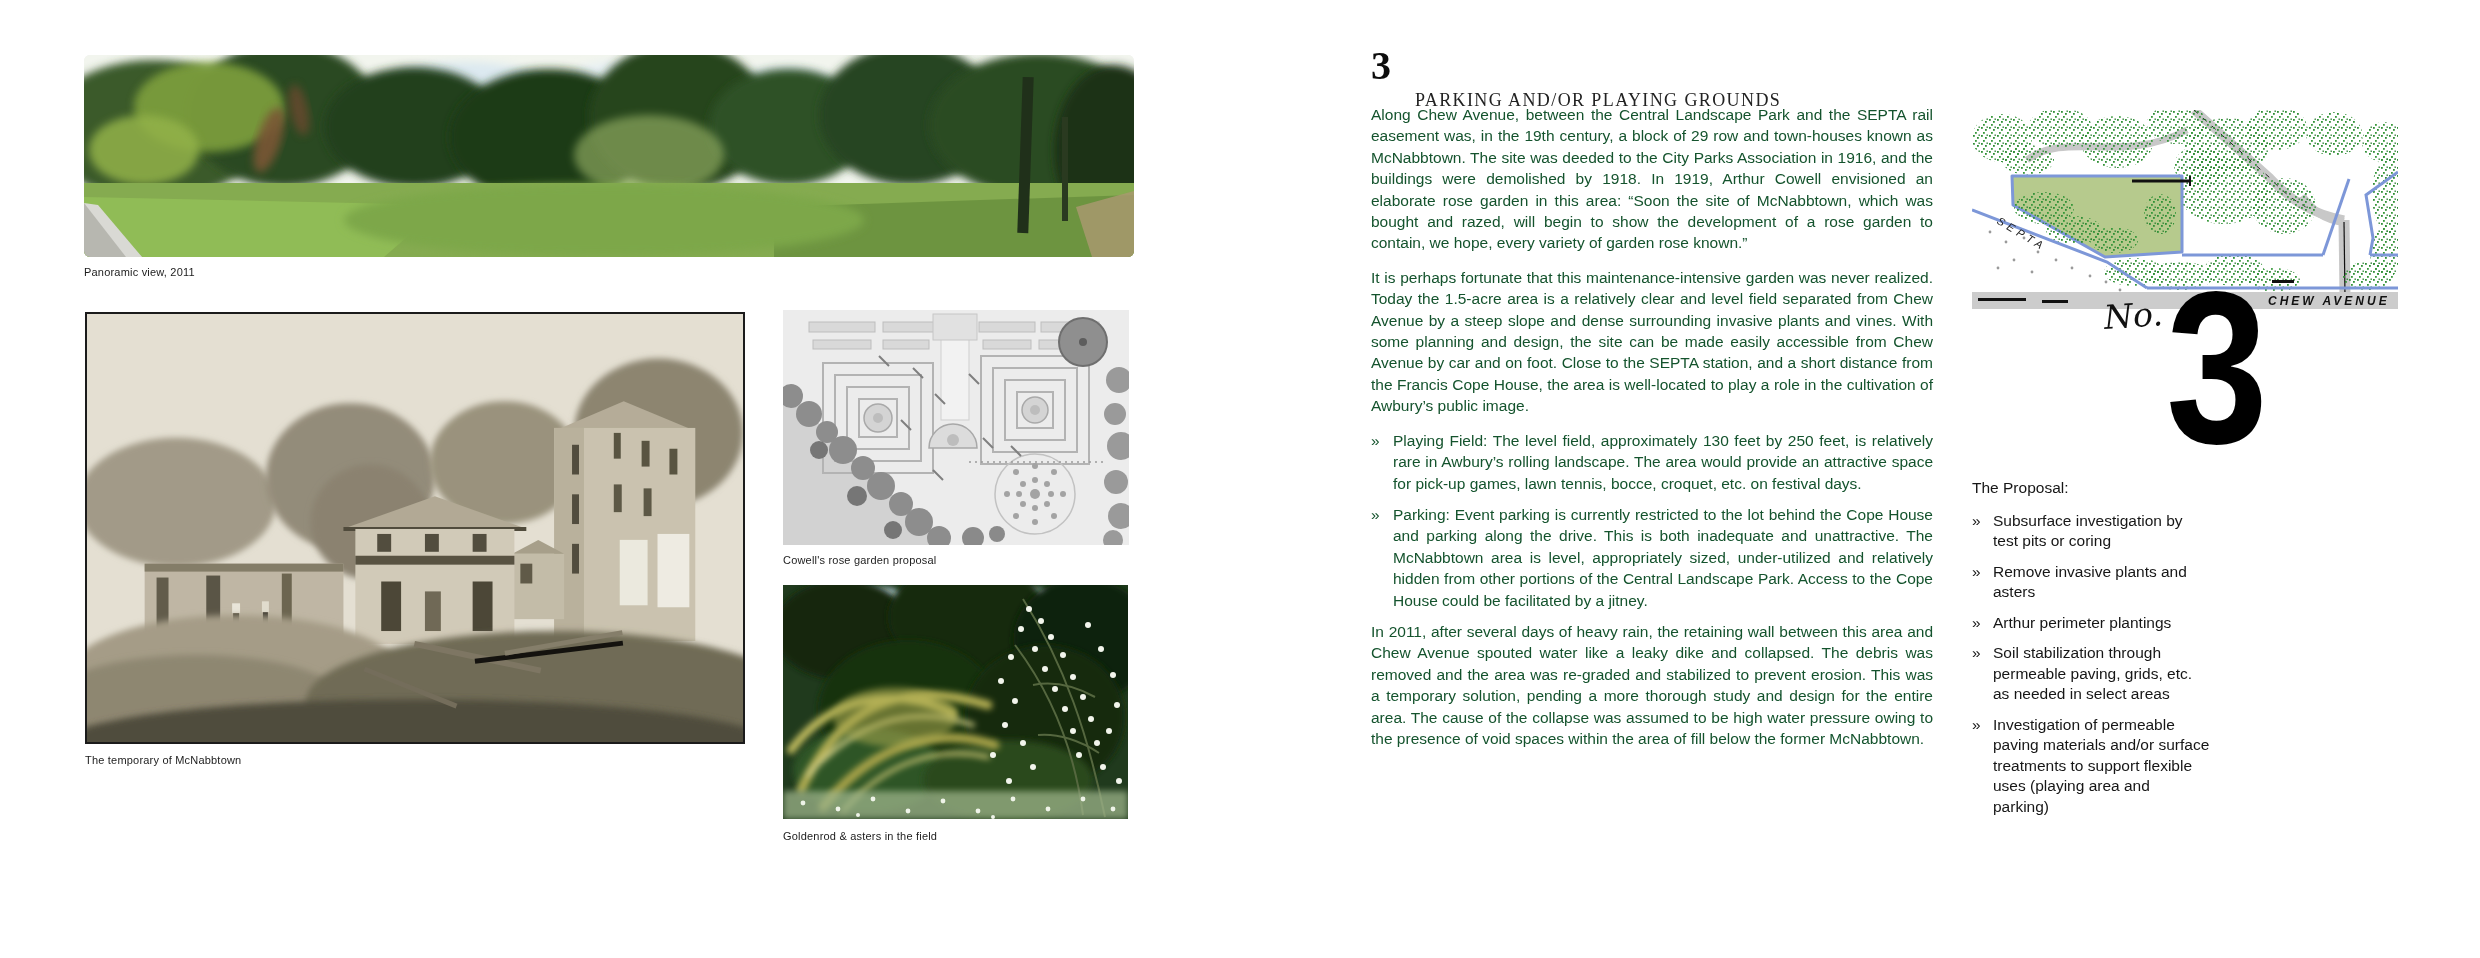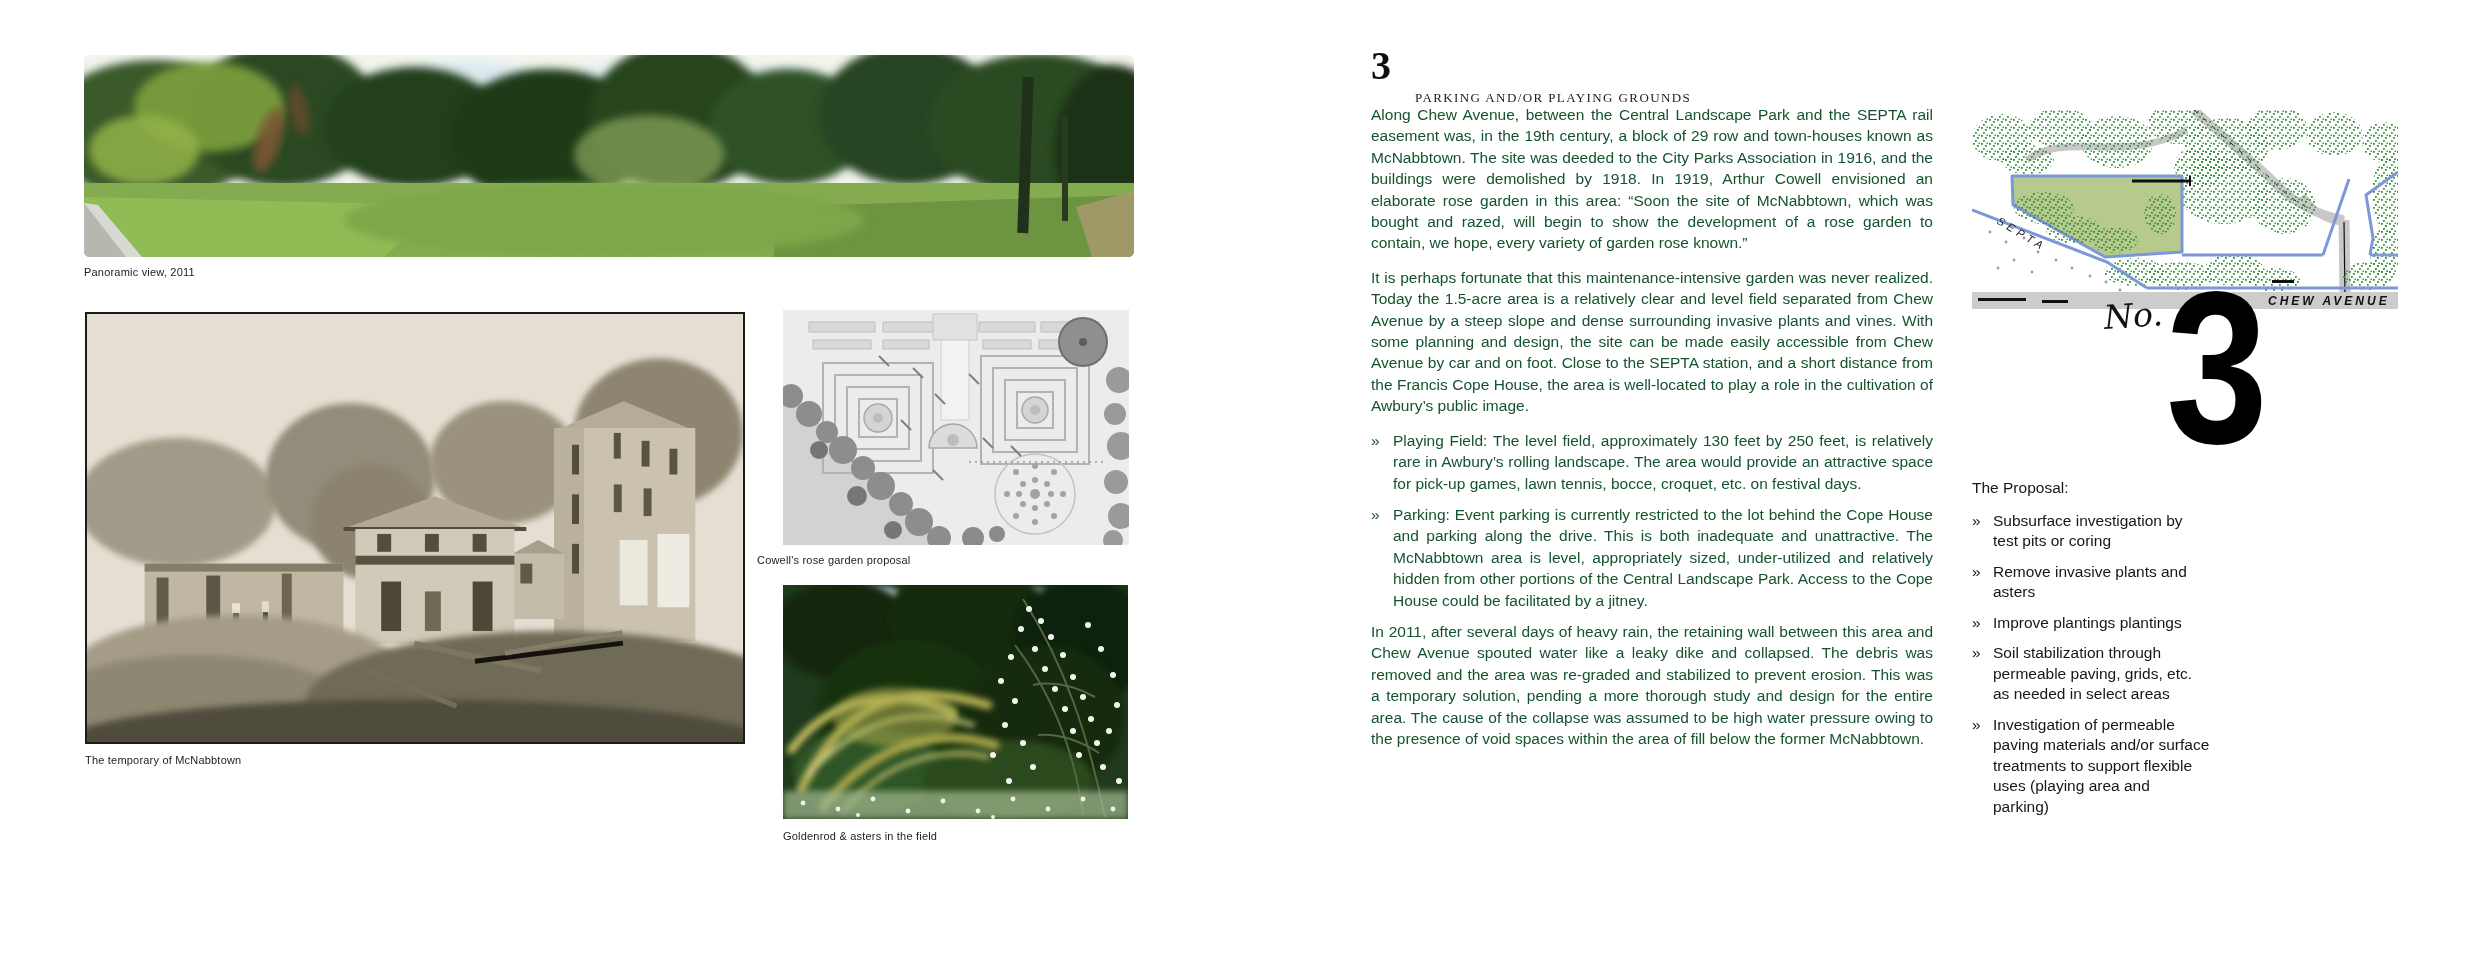--- a/index.html
+++ b/index.html
@@ -12,21 +12,21 @@
   .photo{position:absolute;overflow:hidden;background:#eee;}
   .photo svg{display:block;width:100%;height:100%;}
   .caption{
     position:absolute;font-size:11px;color:#1c1c1c;letter-spacing:.2px;
     font-family:"Liberation Sans",sans-serif;
   }
   
   .article-header{position:absolute;left:1371px;top:46px;}
   .title-row{display:flex;align-items:baseline;gap:22px;
     font-family:"Liberation Serif",serif;font-weight:bold;font-size:40px;color:#0d0d0d;line-height:1;}
-  .subtitle{font-family:"Liberation Serif",serif;font-size:13px;letter-spacing:1.4px;
+  .subtitle{font-family:"Liberation Serif",serif;font-size:18px;letter-spacing:1.4px;
     color:#222;margin-left:44px;margin-top:4px;}
   .body-col{position:absolute;left:1371px;top:104px;width:562px;
     font-size:15.5px;line-height:21.4px;text-align:justify;color:#14532d;}
   .body-col p{margin:0 0 13px 0;}
   .intro-line{text-align:left;}
   .bullet{display:flex;margin:0 0 10px 0;}
   .bullet .bmark{flex:none;width:22px;}
   .bullet .btext{flex:1;text-align:justify;}
   .closing{margin-top:17px;}
   
@@ -261,21 +261,21 @@
       <line x1="152" y1="84" x2="162" y2="94"></line>
         <line x1="118" y1="110" x2="128" y2="120"></line>
       <line x1="200" y1="128" x2="210" y2="138"></line>
         <line x1="228" y1="136" x2="238" y2="146"></line>
       <line x1="150" y1="160" x2="160" y2="170"></line>
         <line x1="186" y1="64" x2="196" y2="74"></line>
     </g>
     <line x1="186" y1="152" x2="320" y2="152" stroke="#9a9a9a" stroke-width="1.5" stroke-dasharray="2 4"></line>
   </svg>
 </figure>
-<figcaption class="caption" style="left:757px;top:554px;">Cowell's rose garden proposal</figcaption>
+<figcaption class="caption" style="left:783px;top:554px;">Cowell's rose garden proposal</figcaption>
 
 <figure class="photo" style="left:783px;top:585px;width:345px;height:234px;margin:0;">
   <svg viewBox="0 0 345 234" preserveAspectRatio="none">
     <defs>
         <filter id="bg1" x="-20%" y="-20%" width="140%" height="140%">
           <feGaussianBlur stdDeviation="3"></feGaussianBlur>
         </filter>
       </defs>
     <rect width="345" height="234" fill="#203a1d"></rect>
     <ellipse cx="95" cy="16" rx="28" ry="14" fill="#c6dcea" filter="url(#bg1)"></ellipse>
@@ -470,21 +470,21 @@
   <div class="pitem">
     <span class="bmark">»</span>
     <span class="ptext">Subsurface investigation by test pits or coring</span>
   </div>
   <div class="pitem">
     <span class="bmark">»</span>
     <span class="ptext">Remove invasive plants and asters</span>
   </div>
   <div class="pitem">
     <span class="bmark">»</span>
-    <span class="ptext">Improve plantings plantings</span>
+    <span class="ptext">Arthur perimeter plantings</span>
   </div>
   <div class="pitem">
     <span class="bmark">»</span>
     <span class="ptext">Soil stabilization through permeable paving, grids, etc. as needed in select areas</span>
   </div>
   <div class="pitem">
     <span class="bmark">»</span>
     <span class="ptext">Investigation of permeable paving materials and/or surface treatments to support flexible uses (playing area and parking)</span>
   </div>
 </aside>

